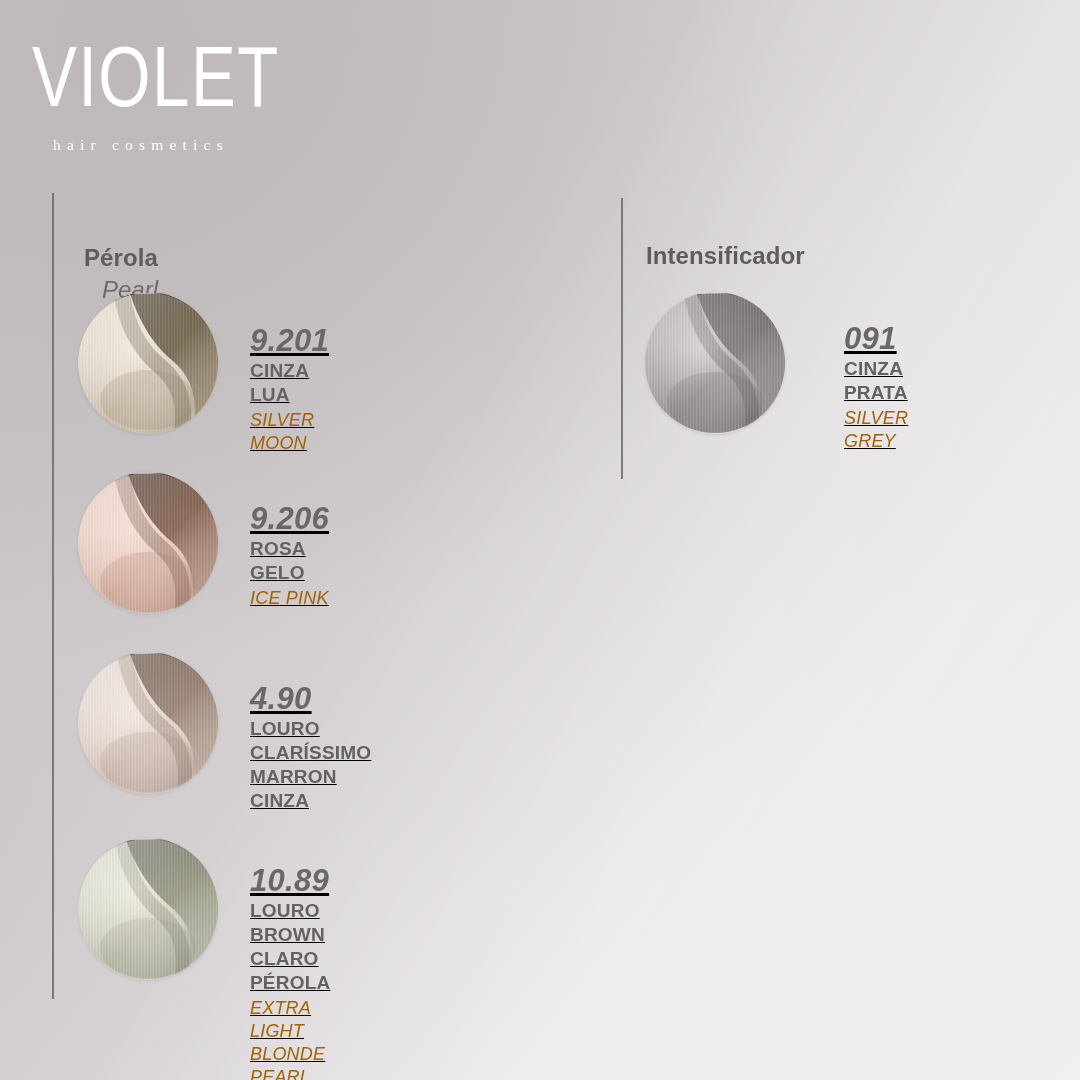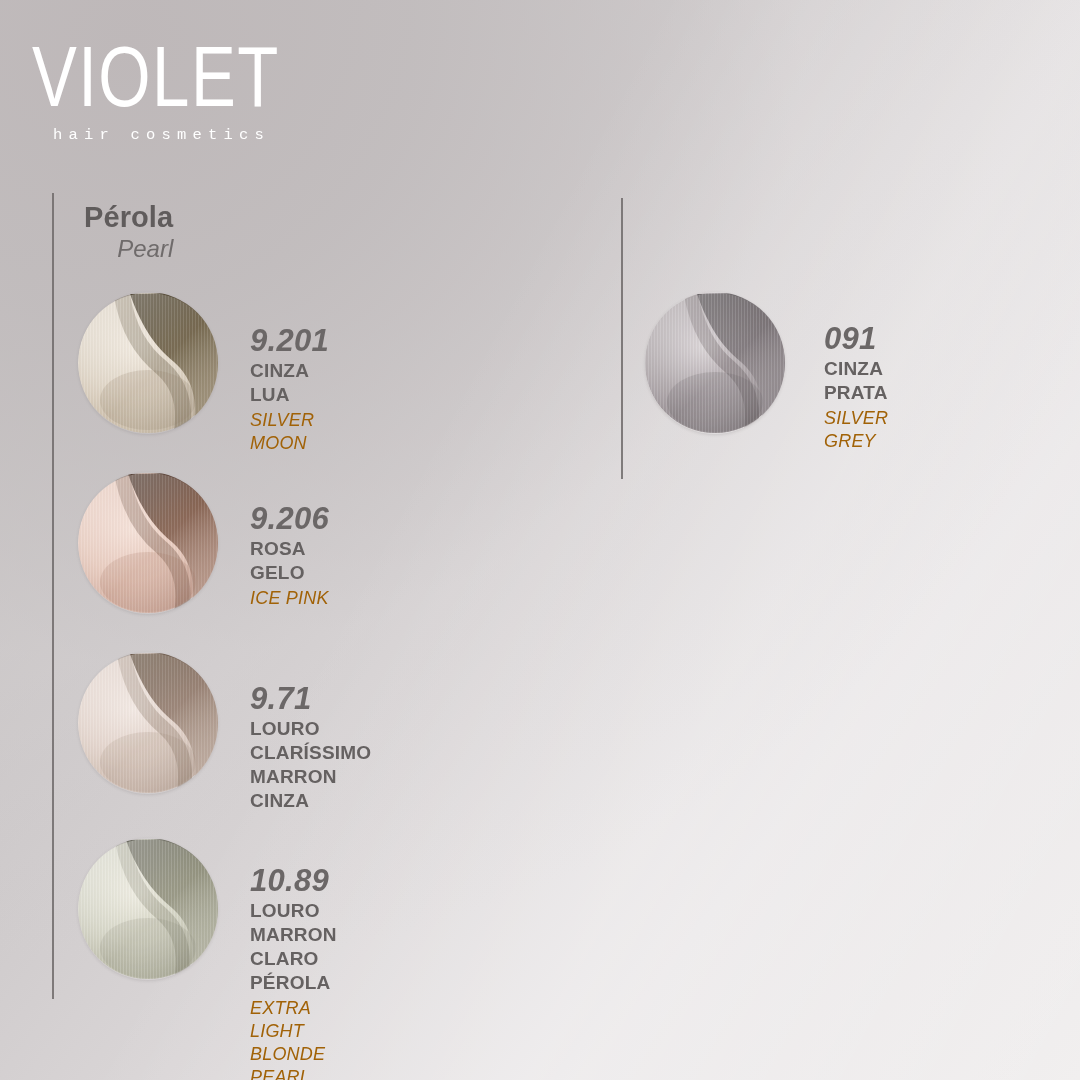--- a/index.html
+++ b/index.html
@@ -39,47 +39,48 @@
     line-height:66px;
     font-weight:300;
     letter-spacing:1.5px;
     color:#ffffff;
     transform:scaleY(1.22) scaleX(0.96);
     transform-origin:left top;
     display:block;
   }
   #logo .tagline {
     display:block;
-    margin-top:24px;
-    font-family:Liberation Mono, monospace;
+    margin-top:34px;
+    font-family:Liberation Serif, serif;
     font-size:15.5px;
     letter-spacing:6.2px;
     color:#ffffff;
     padding-left:21px;
   }
 
   
   .col-rule {
     position:absolute;
     width:1.6px;
     background:#6e6a6a;
     opacity:.85;
   }
   #rule-left  { left:52px;  top:193px; height:806px; }
   #rule-right { left:621px; top:198px; height:281px; }
 
   
   .sec-head { position:absolute; }
   .sec-head .pt {
-    font-size:29px;
+    font-size:24px;
     font-weight:bold;
     color:#605c5c;
     letter-spacing:.1px;
     line-height:34px;
     display:block;
+    margin-top:41px;
   }
   .sec-head .en {
     font-size:24px;
     font-style:italic;
     font-weight:400;
     color:#6f6b6b;
     line-height:30px;
     display:block;
     text-align:right;
   }
@@ -91,21 +92,21 @@
 
   .swatch {
     position:absolute;
     width:140px; height:142px;
     border-radius:50%;
     overflow:hidden;
     box-shadow:0 1px 3px rgba(90,80,80,.16);
   }
   .swatch svg { display:block; width:100%; height:100%; }
 
-  .shade-text { position:absolute; }
+  .shade-text { position:absolute;text-decoration:underline; }
   .shade-code {
     display:block;
     font-size:31px;
     font-weight:bold;
     font-style:italic;
     color:#6b6767;
     letter-spacing:.3px;
     line-height:34px;
   }
   .shade-pt {
@@ -143,20 +144,21 @@
 
   <div class="col-rule" id="rule-left"></div>
   <div class="col-rule" id="rule-right"></div>
 
   <div class="sec-head" id="head-perola">
     <span class="pt">Pérola</span>
     <span class="en">Pearl</span>
   </div>
 
   <div class="sec-head" id="head-inten">
+    <span class="pt">Intensificador</span>
   </div>
 
   <div class="shade" style="left:0;top:0;">
     <div class="swatch" style="left:78px;top:292px;">
       <svg viewBox="0 0 140 142" preserveAspectRatio="none">
         <defs>
           <radialGradient id="g1base" cx="42%" cy="38%" r="78%">
             <stop offset="0%" stop-color="#f0e8dd"></stop>
             <stop offset="48%" stop-color="#ddd2c2"></stop>
             <stop offset="100%" stop-color="#bfb09a"></stop>
@@ -248,21 +250,21 @@
         </defs>
         <circle cx="70" cy="71" r="70" fill="url(#g3base)"></circle>
         <path d="M52 2 C62 30 74 52 96 70 C112 84 120 104 116 132 L140 120 L140 0 Z" fill="url(#g3root)" opacity="0.85"></path>
         <path d="M46 3 C52 34 64 58 86 76 C102 90 110 110 106 138" fill="none" stroke="#6b5545" stroke-width="14" opacity="0.28"></path>
         <ellipse cx="70" cy="110" rx="48" ry="30" fill="rgba(150,128,112,0.18)"></ellipse>
         <circle cx="70" cy="71" r="70" fill="url(#strand)" opacity="0.5"></circle>
         <circle cx="70" cy="71" r="70" fill="url(#g3sh)"></circle>
       </svg>
     </div>
     <div class="shade-text" style="left:250px;top:682px;">
-      <span class="shade-code">9.71</span>
+      <span class="shade-code">4.90</span>
       <span class="shade-pt">LOURO CLARÍSSIMO MARRON CINZA</span>
     </div>
   </div>
 
   <div class="shade" style="left:0;top:0;">
     <div class="swatch" style="left:78px;top:838px;">
       <svg viewBox="0 0 140 142" preserveAspectRatio="none">
         <defs>
           <radialGradient id="g4base" cx="42%" cy="38%" r="78%">
             <stop offset="0%" stop-color="#eceade"></stop>
@@ -283,21 +285,21 @@
         <circle cx="70" cy="71" r="70" fill="url(#g4base)"></circle>
         <path d="M48 2 C58 30 72 52 94 70 C110 84 118 104 114 132 L140 118 L140 0 Z" fill="url(#g4root)" opacity="0.78"></path>
         <path d="M44 3 C50 34 62 58 84 76 C100 90 108 110 104 138" fill="none" stroke="#5f5f4c" stroke-width="14" opacity="0.25"></path>
         <ellipse cx="70" cy="110" rx="48" ry="30" fill="rgba(130,130,110,0.18)"></ellipse>
         <circle cx="70" cy="71" r="70" fill="url(#strand)" opacity="0.6"></circle>
         <circle cx="70" cy="71" r="70" fill="url(#g4sh)"></circle>
       </svg>
     </div>
     <div class="shade-text" style="left:250px;top:864px;">
       <span class="shade-code">10.89</span>
-      <span class="shade-pt">LOURO MARRON CLARO PÉROLA</span>
+      <span class="shade-pt">LOURO BROWN CLARO PÉROLA</span>
       <span class="shade-en">EXTRA LIGHT BLONDE PEARL</span>
     </div>
   </div>
 
   <div class="shade" style="left:0;top:0;">
     <div class="swatch" style="left:645px;top:292px;">
       <svg viewBox="0 0 140 142" preserveAspectRatio="none">
         <defs>
           <radialGradient id="g5base" cx="42%" cy="38%" r="78%">
             <stop offset="0%" stop-color="#d6d0d3"></stop>
@@ -316,20 +318,20 @@
           </linearGradient>
         </defs>
         <circle cx="70" cy="71" r="70" fill="url(#g5base)"></circle>
         <path d="M52 2 C62 30 74 52 96 70 C112 84 120 104 116 132 L140 120 L140 0 Z" fill="url(#g5root)" opacity="0.72"></path>
         <path d="M46 3 C52 34 64 58 86 76 C102 90 110 110 106 138" fill="none" stroke="#4e4749" stroke-width="14" opacity="0.3"></path>
         <ellipse cx="70" cy="110" rx="48" ry="30" fill="rgba(90,84,88,0.2)"></ellipse>
         <circle cx="70" cy="71" r="70" fill="url(#strand)" opacity="0.6"></circle>
         <circle cx="70" cy="71" r="70" fill="url(#g5sh)"></circle>
       </svg>
     </div>
-    <div class="shade-text" style="left:824px;top:322px;">
+    <div class="shade-text" style="left:844px;top:322px;">
       <span class="shade-code">091</span>
       <span class="shade-pt">CINZA PRATA</span>
       <span class="shade-en">SILVER GREY</span>
     </div>
   </div>
 
 </div>
 
 </body></html>

